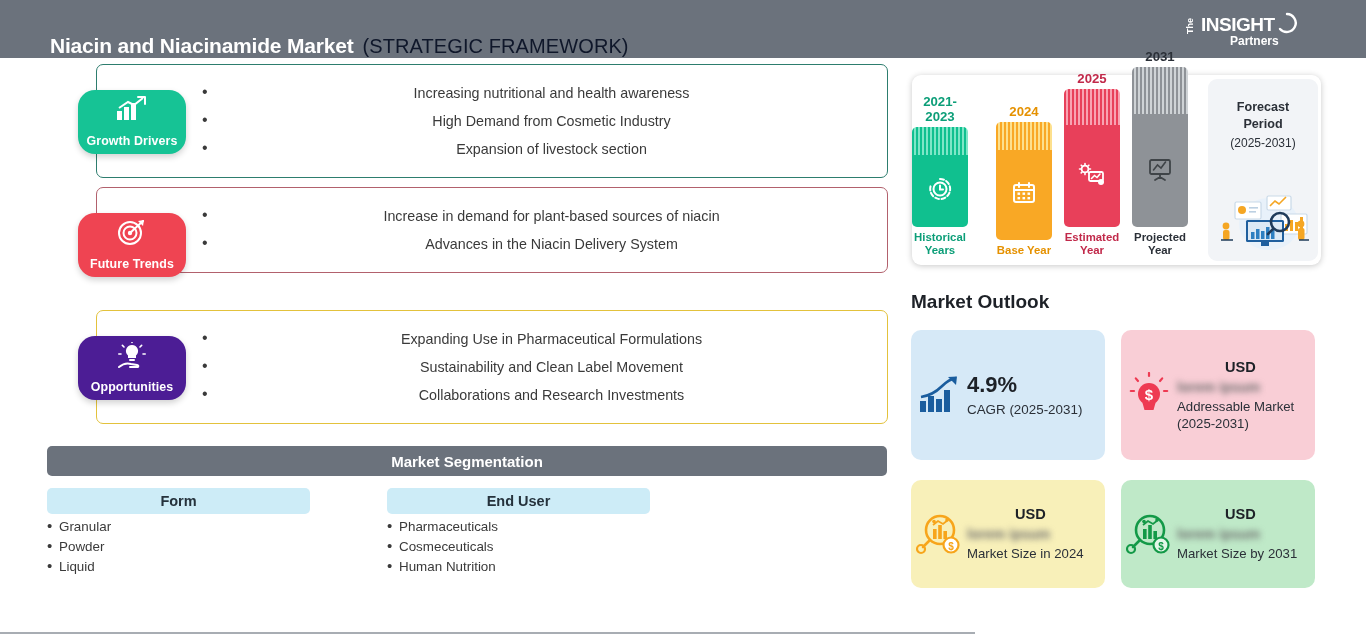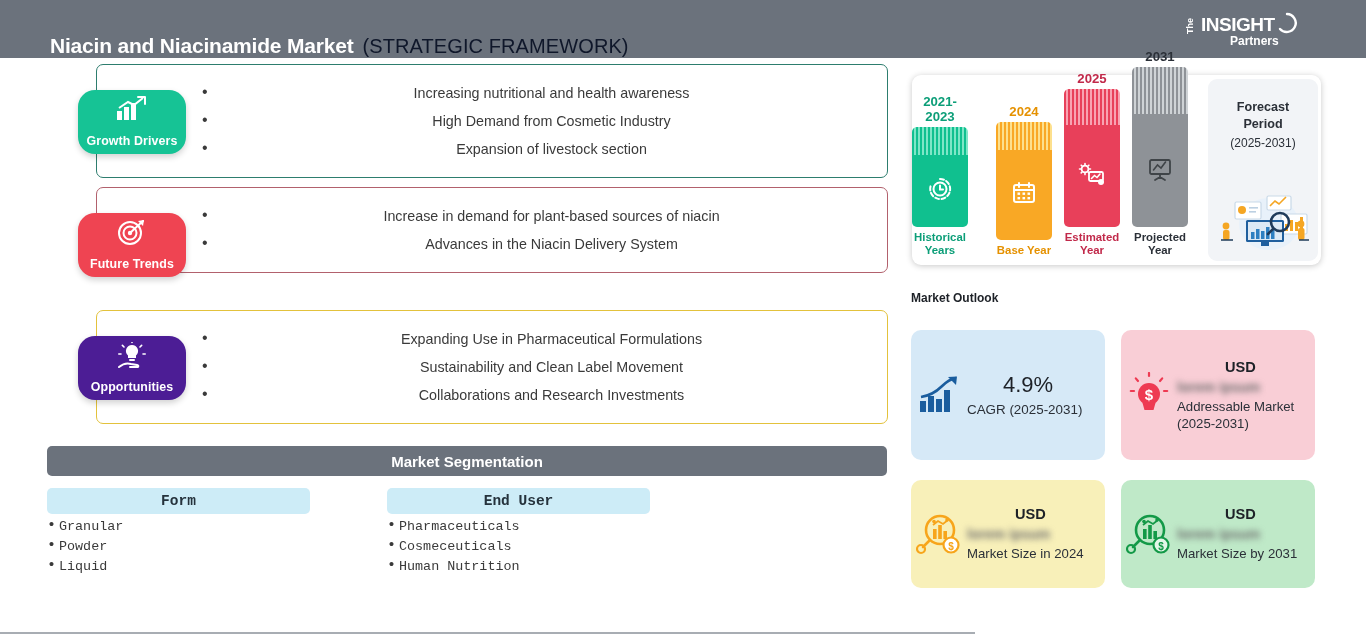--- a/index.html
+++ b/index.html
@@ -56,21 +56,21 @@
   .badge-label { font-size: 12.4px; font-weight: bold; letter-spacing: 0.1px; line-height: 13px; }
   .badge-icon { position: absolute; top: 6px; left: 50%; transform: translateX(-50%); }
 
   
   .seg-header {
     position: absolute; left: 47px; top: 388px; width: 840px; height: 30px;
     background: #6b727c; border-radius: 5px; color: #fff;
     display: flex; align-items: center; justify-content: center;
     font-size: 15px; font-weight: bold;
   }
-  .seg-cols { position: absolute; left: 47px; top: 430px; width: 840px; display: flex; gap: 25px; font-family: Liberation Mono, monospace; }
+  .seg-cols { position: absolute; left: 47px; top: 430px; width: 840px; display: flex; gap: 25px; }
   .seg-col { width: 263px; }
   .seg-col-title {
     height: 26px; background: #cdecf7; border-radius: 5px;
     display: flex; align-items: center; justify-content: center;
     font-size: 14.5px; font-weight: bold; color: #25323c;
   }
   .seg-col ul { list-style: none; margin-top: 3px; }
   .seg-col li {
     font-size: 13.4px; color: #3a3a3a; line-height: 20px;
     position: relative; padding-left: 12px; white-space: nowrap;
@@ -99,34 +99,34 @@
 
   .forecast-panel {
     position: absolute; right: 3px; top: 4px; width: 110px; height: 182px;
     background: #f2f4f7; border-radius: 9px; text-align: center; padding-top: 20px;
   }
   .forecast-title { font-size: 12.6px; font-weight: bold; color: #2b3038; line-height: 17px; }
   .forecast-sub { font-size: 12px; color: #2b3038; margin-top: 3px; }
 
   .outlook-title {
     position: absolute; left: 11px; top: 233px;
-    font-size: 12px; font-weight: bold; color: #1d2127;
+    font-size: 19px; font-weight: bold; color: #1d2127;
   }
 
   .card {
     position: absolute; border-radius: 10px; display: flex; align-items: center;
   }
   .card-blue   { left: 11px;  top: 272px; width: 194px; height: 130px; background: #d6e9f7; }
   .card-pink   { left: 221px; top: 272px; width: 194px; height: 130px; background: #f9ced6; }
   .card-yellow { left: 11px;  top: 422px; width: 194px; height: 108px; background: #f8f0b9; }
   .card-green  { left: 221px; top: 422px; width: 194px; height: 108px; background: #bfe9c8; }
 
   .card-icon { width: 56px; flex: 0 0 56px; display: flex; justify-content: center; align-items: center; }
   .card-body { flex: 1; padding-right: 8px; }
-  .cagr-value { font-size: 22px; font-weight: normal; color: #1d2127; line-height: 24px; margin-left: 36px; }
+  .cagr-value { font-size: 22px; font-weight: bold; color: #1d2127; line-height: 24px; }
   .cagr-label { font-size: 13.4px; color: #2b3038; margin-top: 5px; }
   .usd-label { font-size: 14.6px; font-weight: bold; color: #1d2127; padding-left: 48px; }
   .blurred {
     font-size: 14px; font-weight: bold; color: #6d6d6d;
     filter: blur(3.4px); margin: 5px 0 3px; line-height: 15px;
     user-select: none;
   }
   .card-sub { font-size: 13.2px; color: #2b3038; line-height: 17px; }
   .bottom-rule { position: absolute; left: 0; top: 632px; width: 975px; height: 2px; background: #a8adb3; }
 </style>

